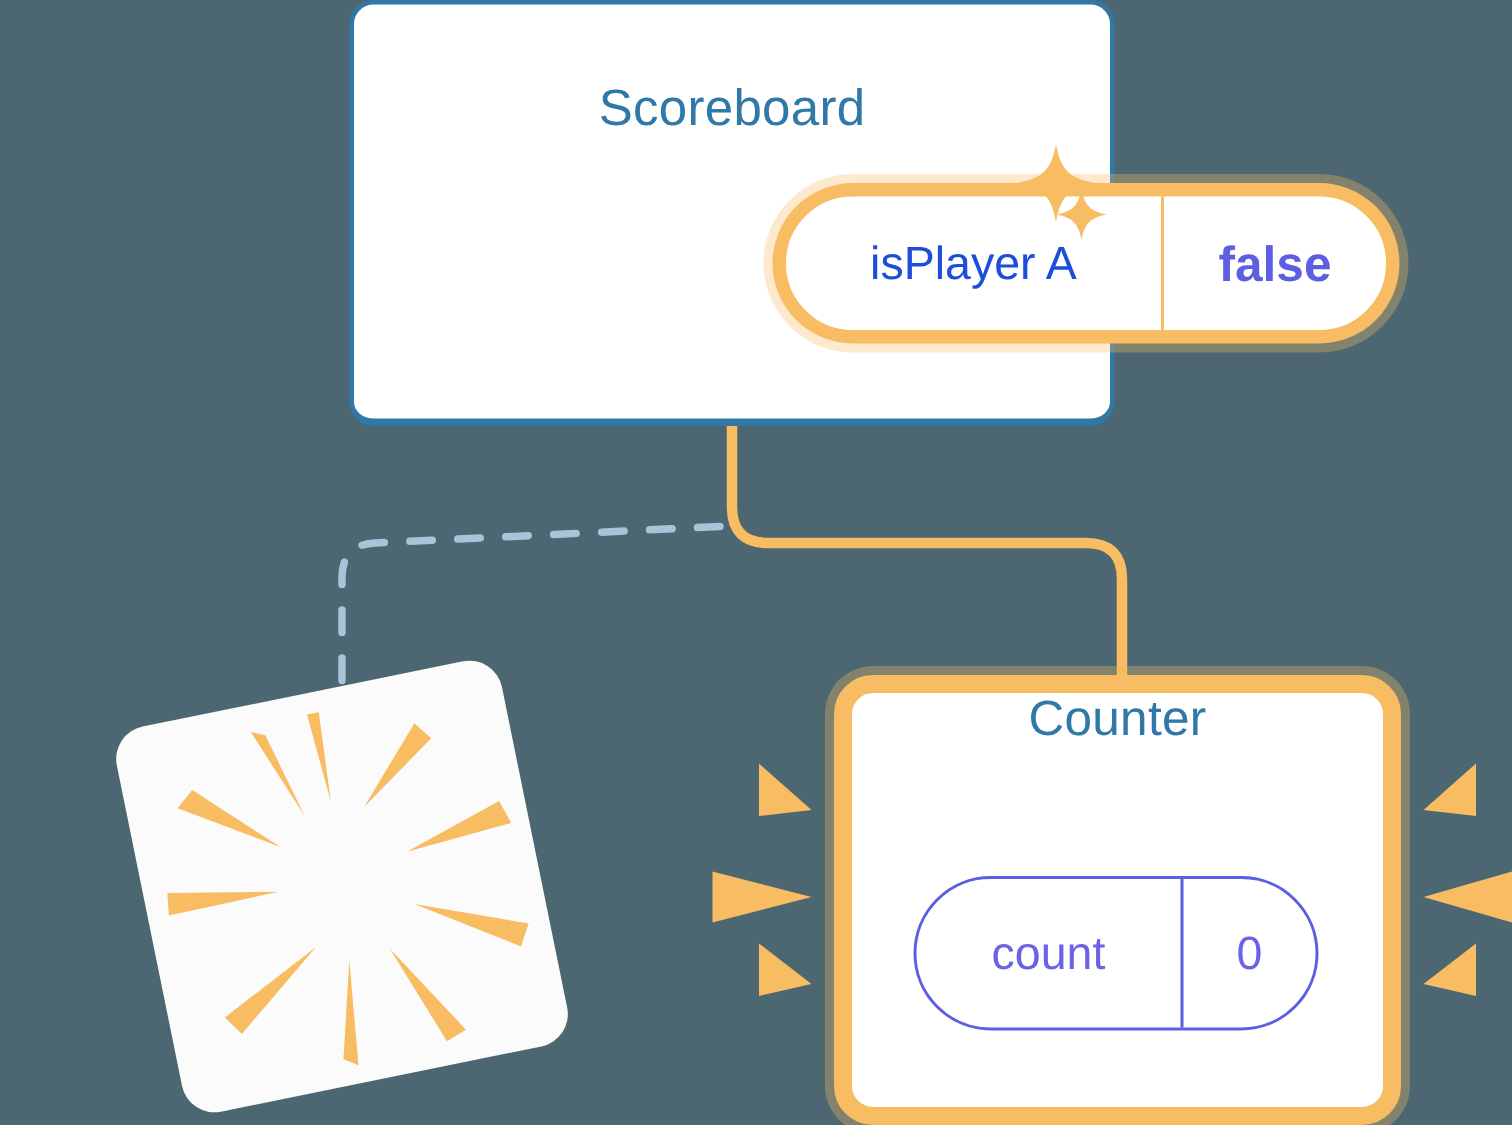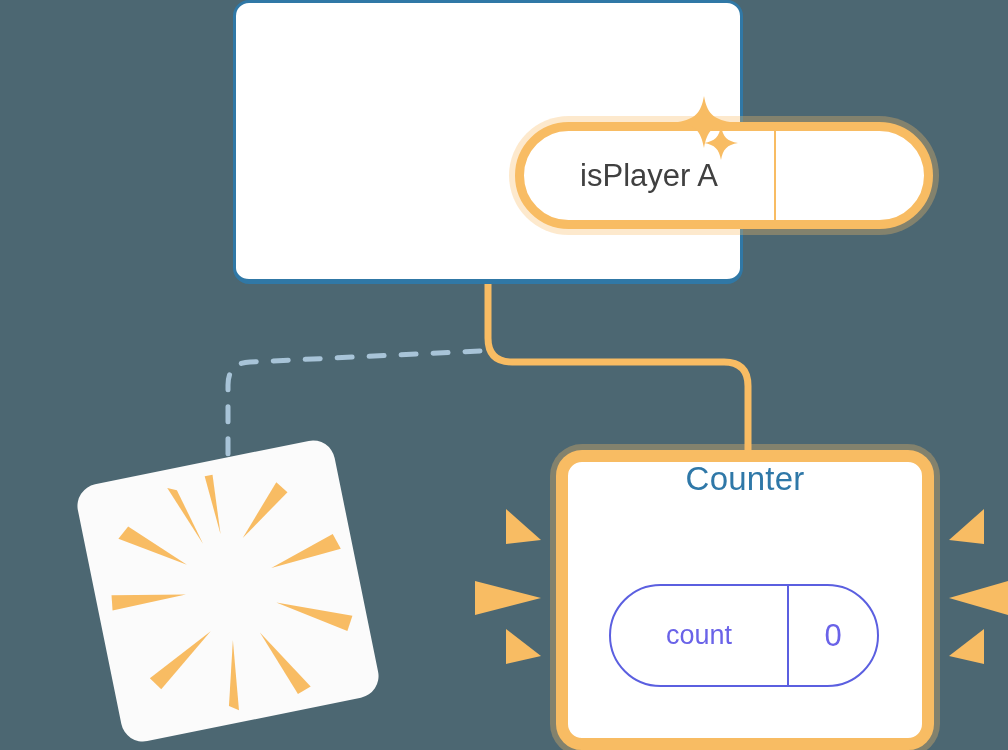--- a/index.html
+++ b/index.html
@@ -74,21 +74,21 @@
     box-shadow: 0 0 0 6px rgba(248,188,99,0.32);
   }
   .pill-hot .pill-key,
   .pill-hot .pill-val {
     display: flex;
     align-items: center;
     justify-content: center;
   }
   .pill-hot .pill-key {
     width: 250px;
-    color: #404040;
+    color: #1d4ed8;
     font-size: 31px;
     font-weight: 400;
   }
   .pill-hot .pill-divider {
     width: 2px;
     background: #f8bc63;
     align-self: stretch;
   }
   .pill-hot .pill-val {
     flex: 1;
@@ -137,21 +137,21 @@
   }
   .pill-cool .pill-key,
   .pill-cool .pill-val {
     display: flex;
     align-items: center;
     justify-content: center;
   }
   .pill-cool .pill-key {
     width: 176px;
     color: #6a63e8;
-    font-size: 27px;
+    font-size: 31px;
     font-weight: 400;
   }
   .pill-cool .pill-divider {
     width: 2px;
     background: #5b5fe0;
     align-self: stretch;
   }
   .pill-cool .pill-val {
     flex: 1;
     color: #6a63e8;
@@ -214,24 +214,26 @@
         <polygon points="118,250 109,244 126,180"></polygon>
         <polygon points="46,214 37,201 106,167"></polygon>
         <polygon points="14,127 16,112 89,126"></polygon>
         <polygon points="34,58 46,48 96,97"></polygon>
         <polygon points="92,18 101,22 116,80"></polygon>
       </g>
     </svg>
   </div>
 
   <div class="card-scoreboard">
+    <div class="card-title">Scoreboard</div>
 
     <div class="pill pill-hot">
       <div class="pill-key">isPlayer A</div>
       <div class="pill-divider"></div>
+      <div class="pill-val">false</div>
     </div>
   </div>
 
   <svg class="sparkle" style="left:676px; top:94px; width:56px; height:56px;" viewBox="0 0 56 56">
     <path d="M28 2 C31 19 37 25 54 28 C37 31 31 37 28 54 C25 37 19 31 2 28 C19 25 25 19 28 2 Z" fill="#f8bc63"></path>
   </svg>
   <svg class="sparkle" style="left:702px; top:124px; width:38px; height:38px;" viewBox="0 0 38 38">
     <path d="M19 2 C21 13 25 17 36 19 C25 21 21 25 19 36 C17 25 13 21 2 19 C13 17 17 13 19 2 Z" fill="#f8bc63"></path>
   </svg>
 

